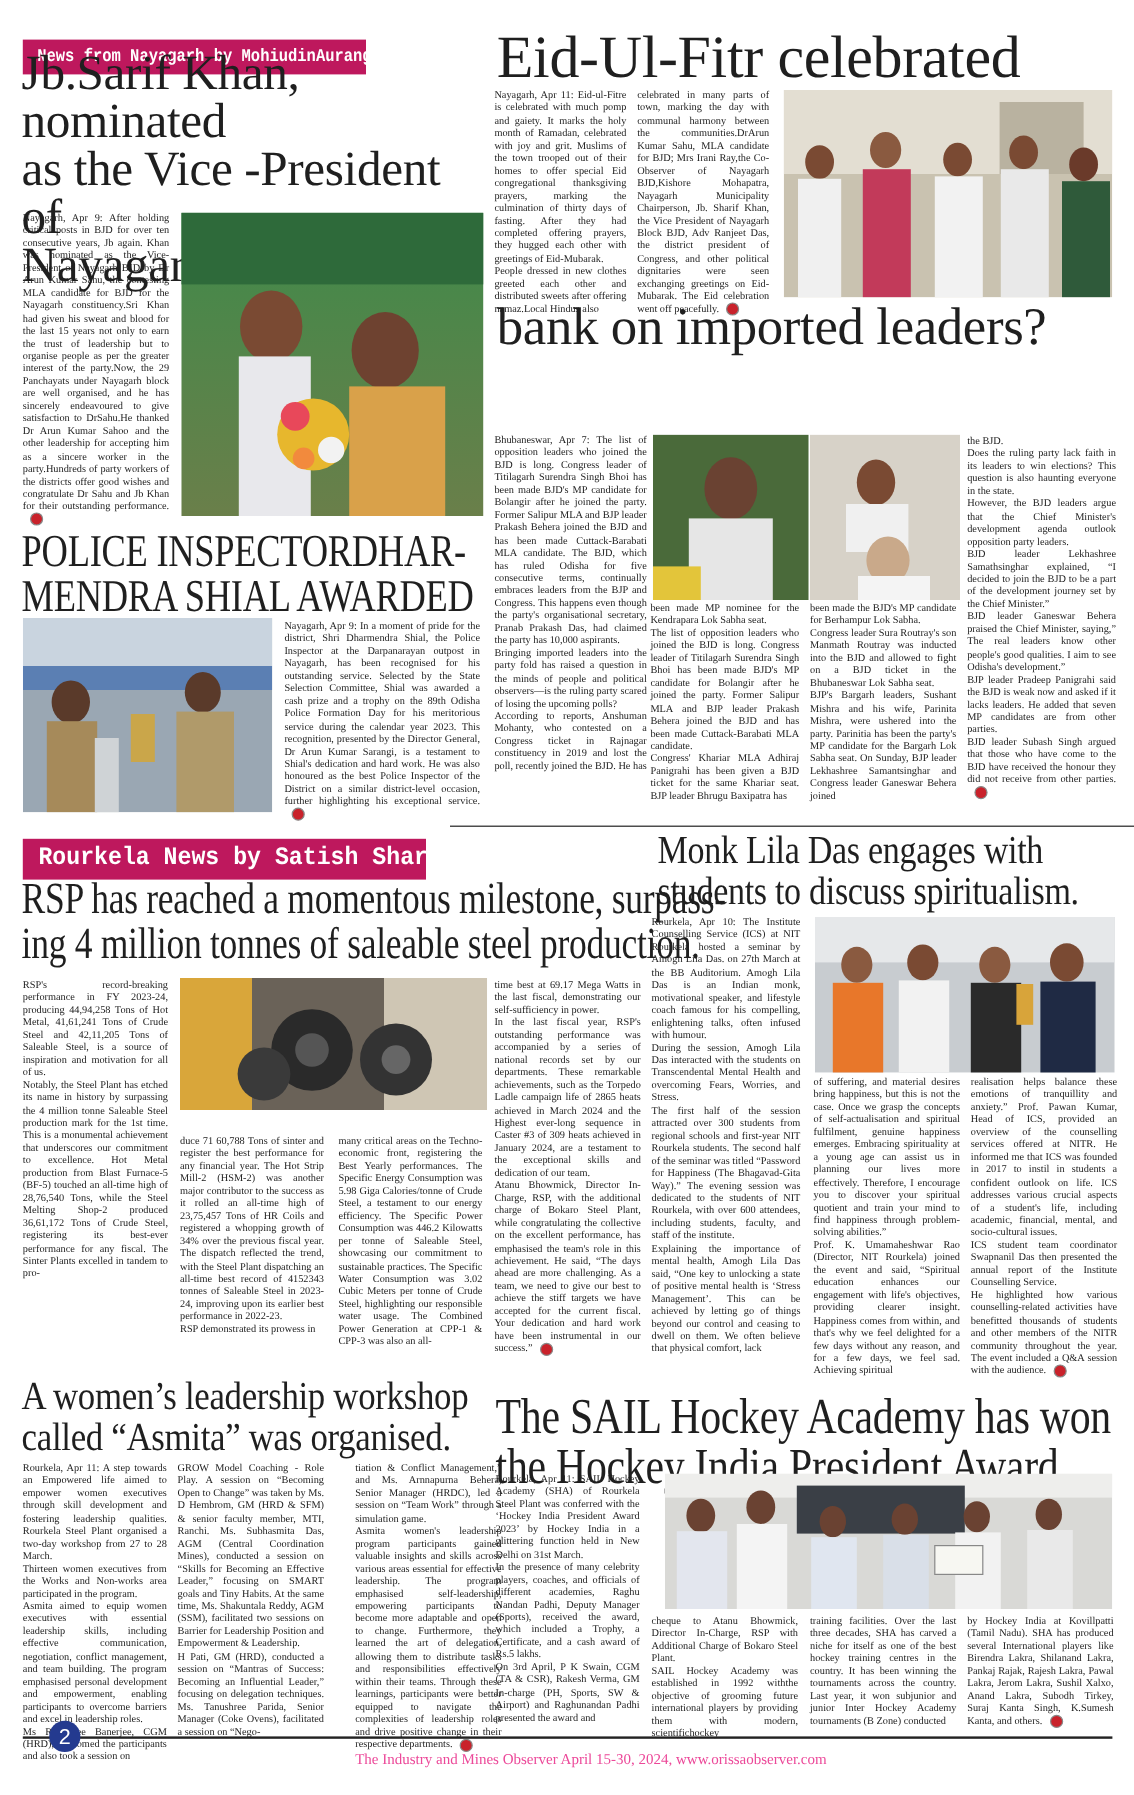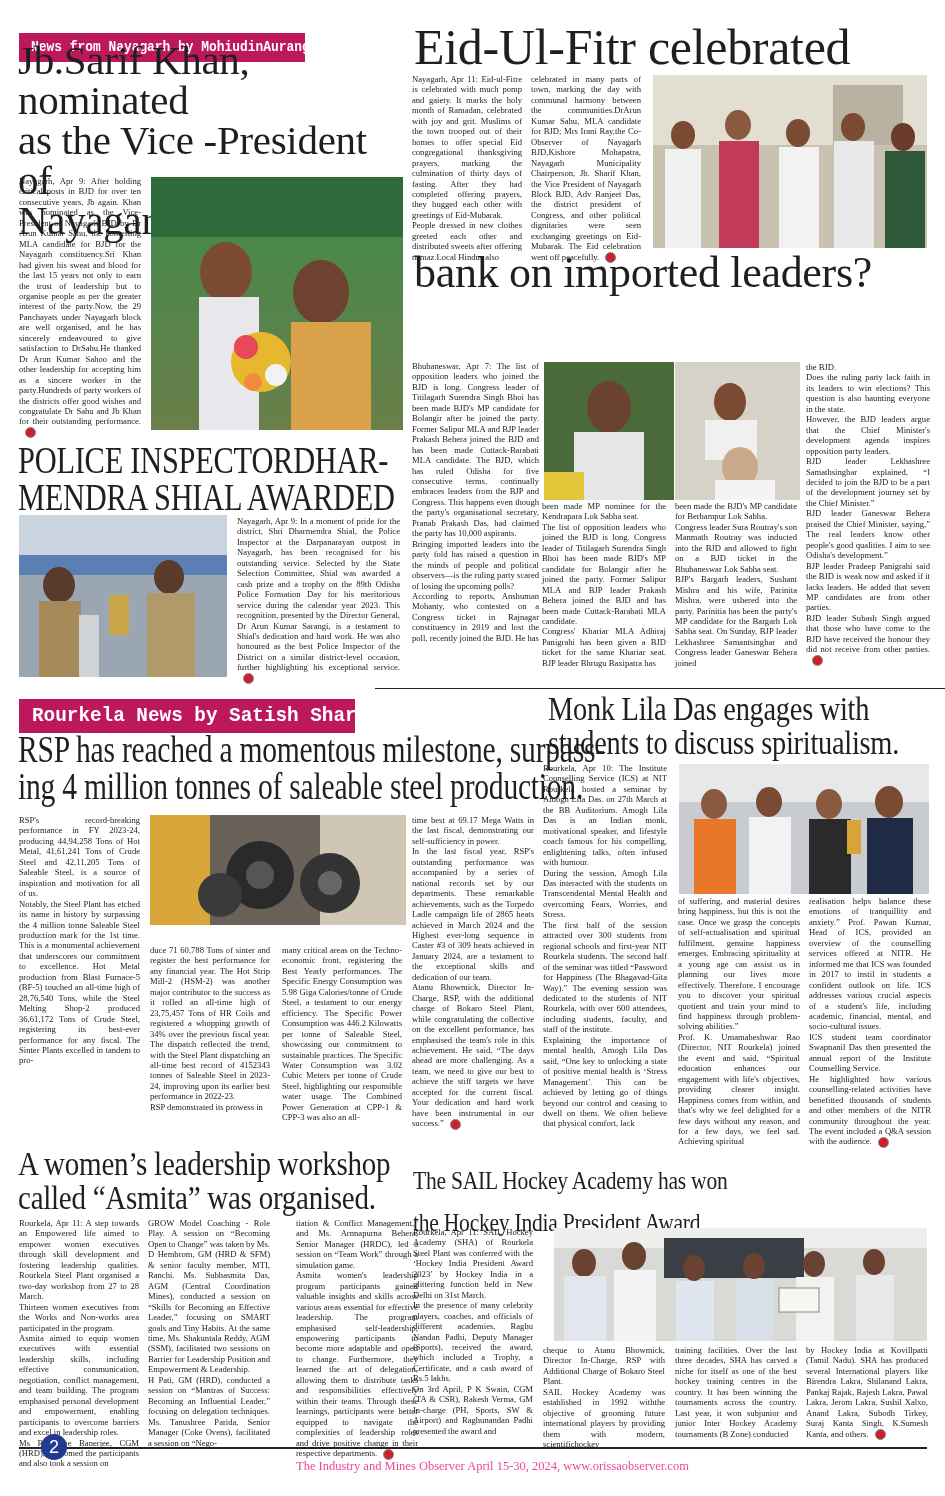--- a/index.html
+++ b/index.html
@@ -141,21 +141,21 @@
   <p>Congress' Khariar MLA Adhiraj Panigrahi has been given a BJD ticket for the same Khariar seat. BJP leader Bhrugu Baxipatra has</p>
 </div>
 <div class="abs txt" style="left:675px; top:501px; width:122px;">
   <p>been made the BJD's MP candidate for Berhampur Lok Sabha.</p>
   <p>Congress leader Sura Routray's son Manmath Routray was inducted into the BJD and allowed to fight on a BJD ticket in the Bhubaneswar Lok Sabha seat.</p>
   <p>BJP's Bargarh leaders, Sushant Mishra and his wife, Parinita Mishra, were ushered into the party. Parinitia has been the party's MP candidate for the Bargarh Lok Sabha seat. On Sunday, BJP leader Lekhashree Samantsinghar and Congress leader Ganeswar Behera joined</p>
 </div>
 <div class="abs txt" style="left:806px; top:362px; width:124px;">
   <p>the BJD.</p>
   <p>Does the ruling party lack faith in its leaders to win elections? This question is also haunting everyone in the state.</p>
-  <p>However, the BJD leaders argue that the Chief Minister's development agenda inspires opposition party leaders.</p>
+  <p>However, the BJD leaders argue that the Chief Minister's development agenda outlook opposition party leaders.</p>
   <p>BJD leader Lekhashree Samathsinghar explained, “I decided to join the BJD to be a part of the development journey set by the Chief Minister.”</p>
   <p>BJD leader Ganeswar Behera praised the Chief Minister, saying,” The real leaders know other people's good qualities. I aim to see Odisha's development.”</p>
   <p>BJP leader Pradeep Panigrahi said the BJD is weak now and asked if it lacks leaders. He added that seven MP candidates are from other parties.</p>
   <p><span>BJD leader Subash Singh argued that those who have come to the BJD have received the honour they did not receive from other parties.</span><span class="logo"></span></p>
 </div>
 
 <div class="abs rule" style="left:375px; top:688px; width:570px; height:1px;"></div>
 
 <div class="abs banner" style="left:19px; top:688px; width:336px; height:34px; font-size:21px; line-height:34px; padding-left:13px;">
   <span class="cond" style="transform:scaleX(0.92);">Rourkela News by Satish Sharma</span>
@@ -248,21 +248,21 @@
 </div>
 <div class="abs txt" style="left:148px; top:1218px; width:122px;">
   <p>GROW Model Coaching - Role Play. A session on “Becoming Open to Change” was taken by Ms. D Hembrom, GM (HRD &amp; SFM) &amp; senior faculty member, MTI, Ranchi. Ms. Subhasmita Das, AGM (Central Coordination Mines), conducted a session on “Skills for Becoming an Effective Leader,” focusing on SMART goals and Tiny Habits. At the same time, Ms. Shakuntala Reddy, AGM (SSM), facilitated two sessions on Barrier for Leadership Position and Empowerment &amp; Leadership.</p>
   <p>H Pati, GM (HRD), conducted a session on “Mantras of Success: Becoming an Influential Leader,” focusing on delegation techniques. Ms. Tanushree Parida, Senior Manager (Coke Ovens), facilitated a session on “Nego-</p>
 </div>
 <div class="abs txt" style="left:296px; top:1218px; width:122px;">
   <p>tiation &amp; Conflict Management,” and Ms. Arnnapurna Behera, Senior Manager (HRDC), led a session on “Team Work” through a simulation game.</p>
   <p><span>Asmita women's leadership program participants gained valuable insights and skills across various areas essential for effective leadership. The program emphasised self-leadership, empowering participants to become more adaptable and open to change. Furthermore, they learned the art of delegation, allowing them to distribute tasks and responsibilities effectively within their teams. Through these learnings, participants were better equipped to navigate the complexities of leadership roles and drive positive change in their respective departments.</span><span class="logo"></span></p>
 </div>
 
-<div class="abs hl" style="left:413px; top:1160px; width:530px; font-size:26px; line-height:42px;">
+<div class="abs hl" style="left:413px; top:1160px; width:530px; font-size:42px; line-height:42px;">
   <div><span class="cond" style="transform:scaleX(0.83);">The SAIL Hockey Academy has won</span></div>
   <div><span class="cond" style="transform:scaleX(0.83);">the Hockey India President Award.</span></div>
 </div>
 
 <div class="abs txt" style="left:413px; top:1227px; width:120px;">
   <p> Rourkela, Apr 11: SAIL Hockey Academy (SHA) of Rourkela Steel Plant was conferred with the ‘Hockey India President Award 2023’ by Hockey India in a glittering function held in New Delhi on 31st March.</p>
   <p> In the presence of many celebrity players, coaches, and officials of different academies, Raghu Nandan Padhi, Deputy Manager (Sports), received the award, which included a Trophy, a Certificate, and a cash award of Rs.5 lakhs.</p>
   <p>On 3rd April, P K Swain, CGM (TA &amp; CSR), Rakesh Verma, GM In-charge (PH, Sports, SW &amp; Airport) and Raghunandan Padhi presented the award and</p>
 </div>
 

